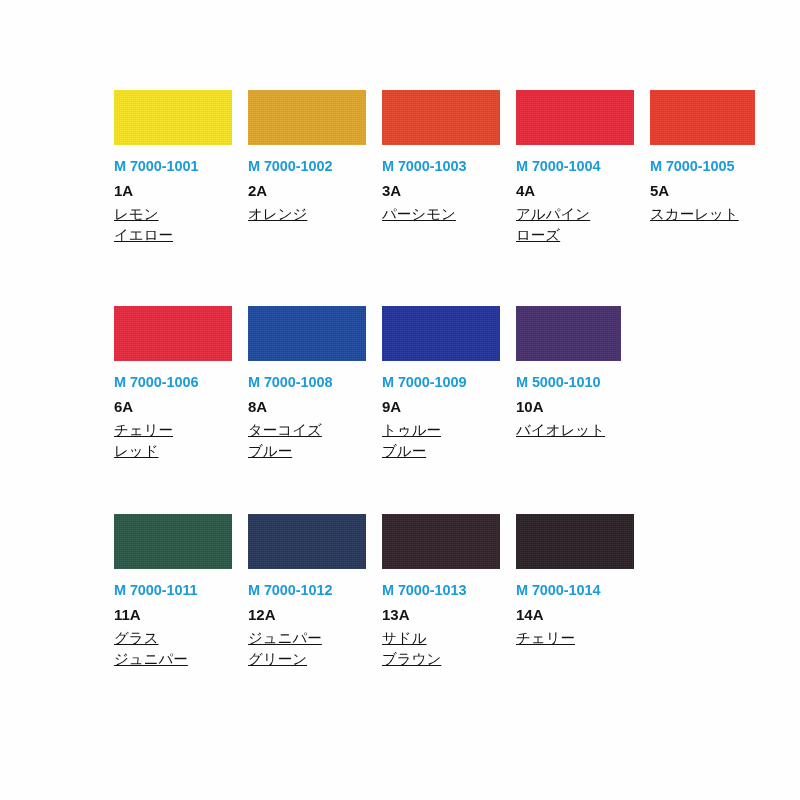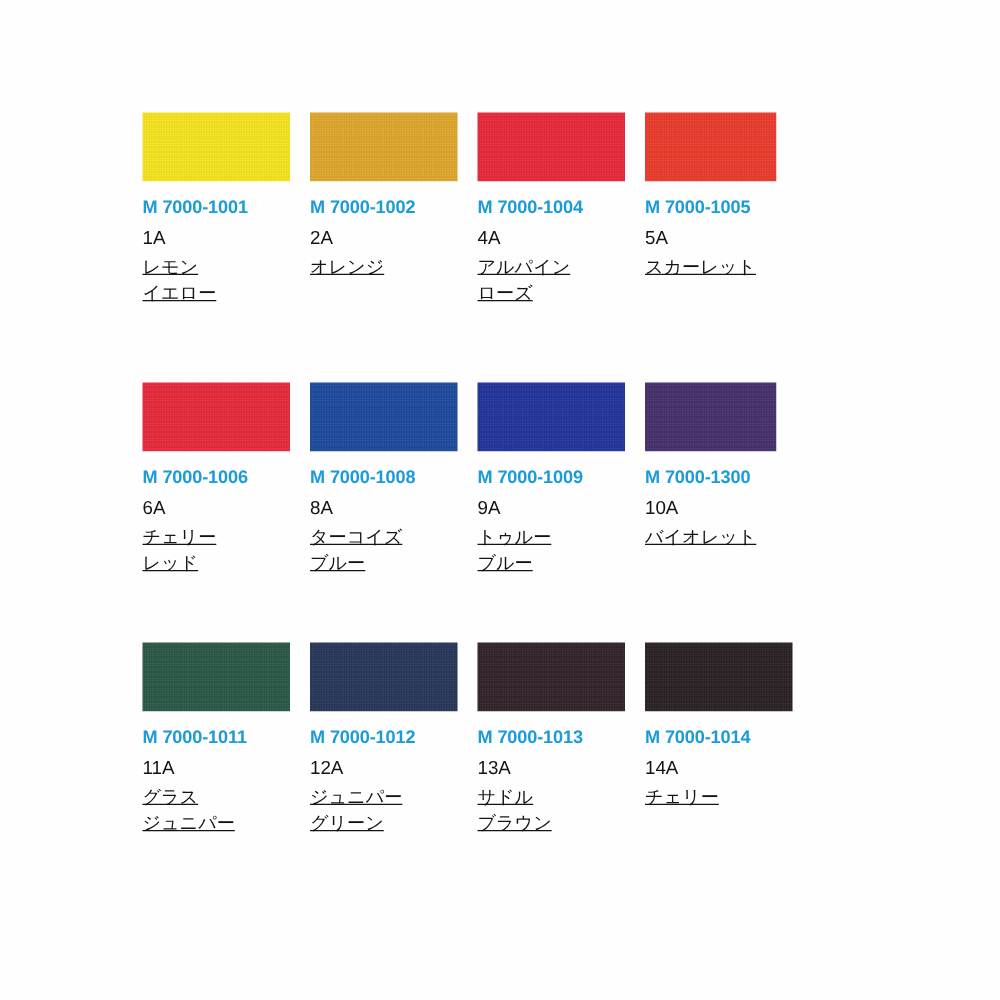--- a/index.html
+++ b/index.html
@@ -73,21 +73,21 @@
     font-weight: bold;
     color: #1b9bd8;
     letter-spacing: -0.1px;
     white-space: nowrap;
     line-height: 1.15;
   }
 
   .swatch-id {
     margin-top: 7px;
     font-size: 15px;
-    font-weight: normal;
+    font-weight: bold;
     color: #141414;
     line-height: 1.15;
   }
 
   .swatch-name {
     margin-top: 5px;
     font-size: 14.5px;
     font-weight: normal;
     color: #141414;
     line-height: 1.42;
@@ -110,20 +110,26 @@
 イエロー</div>
     </div>
 
     <div class="swatch-cell">
       <div class="swatch-chip" style="background-color: rgb(223, 166, 44);"></div>
       <div class="swatch-code">M 7000-1002</div>
       <div class="swatch-id">2A</div>
       <div class="swatch-name">オレンジ</div>
     </div>
 
+    <div class="swatch-cell">
+      <div class="swatch-chip" style="background-color: rgb(227, 69, 42);"></div>
+      <div class="swatch-code">M 7000-1003</div>
+      <div class="swatch-id">3A</div>
+      <div class="swatch-name">パーシモン</div>
+    </div>
 
     <div class="swatch-cell">
       <div class="swatch-chip" style="background-color: rgb(232, 40, 58);"></div>
       <div class="swatch-code">M 7000-1004</div>
       <div class="swatch-id">4A</div>
       <div class="swatch-name">アルパイン
 ローズ</div>
     </div>
 
     <div class="swatch-cell narrow">
@@ -157,21 +163,21 @@
     <div class="swatch-cell">
       <div class="swatch-chip" style="background-color: rgb(34, 51, 155);"></div>
       <div class="swatch-code">M 7000-1009</div>
       <div class="swatch-id">9A</div>
       <div class="swatch-name">トゥルー
 ブルー</div>
     </div>
 
     <div class="swatch-cell narrow">
       <div class="swatch-chip" style="background-color: rgb(71, 48, 109);"></div>
-      <div class="swatch-code">M 7000-1300</div>
+      <div class="swatch-code">M 5000-1010</div>
       <div class="swatch-id">10A</div>
       <div class="swatch-name">バイオレット</div>
     </div>
 
   </div>
 
   <div class="swatch-row" id="row-3">
 
     <div class="swatch-cell">
       <div class="swatch-chip" style="background-color: rgb(43, 88, 70);"></div>

